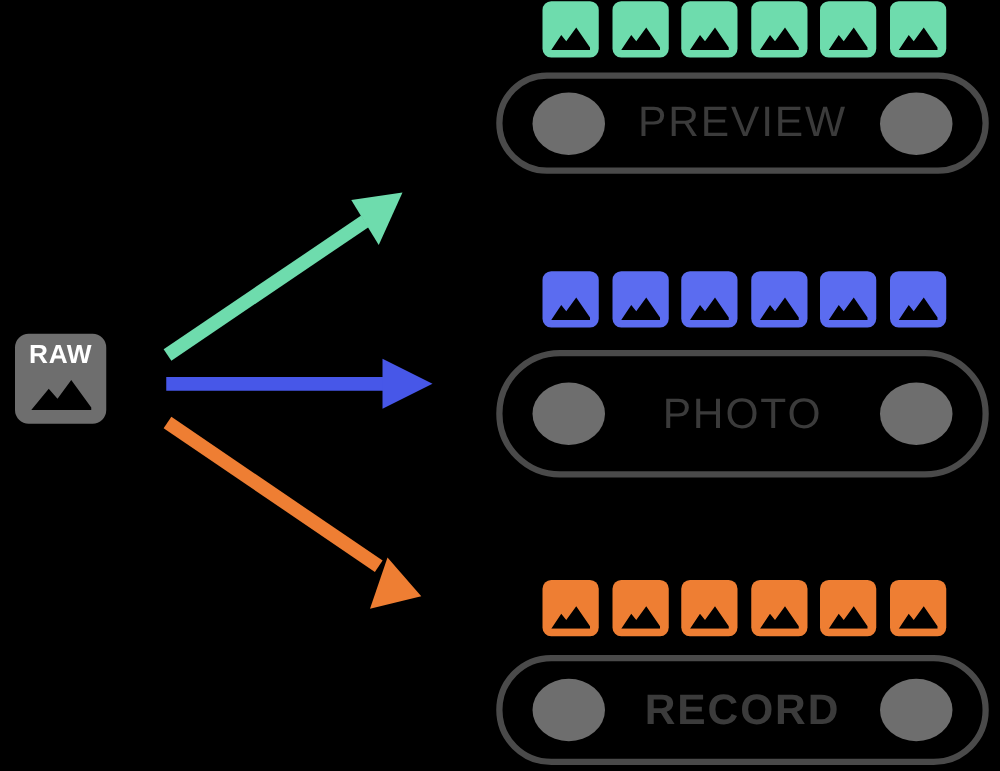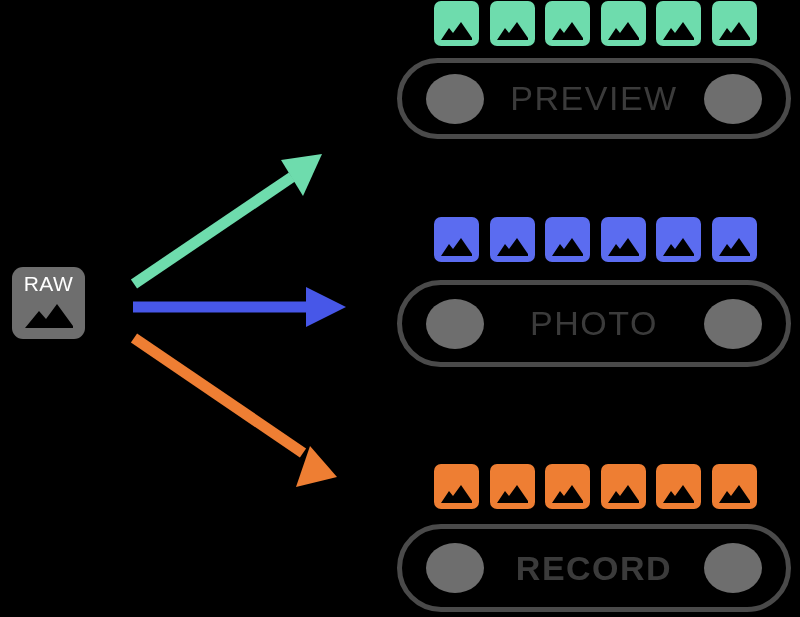--- a/index.html
+++ b/index.html
@@ -34,21 +34,21 @@
     display: flex;
     flex-direction: column;
     align-items: center;
     justify-content: flex-start;
     box-sizing: border-box;
     padding-top: 6px;
   }
   .raw-label {
     color: #ffffff;
     font-size: 21px;
-    font-weight: normal;
+    font-weight: bold;
     letter-spacing: 0.5px;
     line-height: 1;
     font-family: "Liberation Sans", sans-serif;
   }
   .raw-glyph {
     margin-top: 6px;
     width: 52px;
     height: 28px;
   }
   
@@ -194,21 +194,21 @@
           <polygon points="1,21 32,21 32,19 21,3 13,14 9,9 1,21" fill="#000000"></polygon>
         </svg>
     </div>
     <div class="tile" style="background:#5B6CF0;">
       <svg viewBox="0 0 33 21">
           <polygon points="1,21 32,21 32,19 21,3 13,14 9,9 1,21" fill="#000000"></polygon>
         </svg>
     </div>
   </div>
 
-  <div class="pill" style="left:397px; top:280px; width:394px; height:87px;">
+  <div class="pill" style="left:397px; top:280px; width:394px; height:102px;">
     <span class="roller"></span>
     <span class="pill-label">PHOTO</span>
     <span class="roller"></span>
   </div>
 
   <div class="tile-row" style="left:434px; top:464px;">
     <div class="tile" style="background:#EE7E33;">
       <svg viewBox="0 0 33 21">
           <polygon points="1,21 32,21 32,19 21,3 13,14 9,9 1,21" fill="#000000"></polygon>
         </svg>

